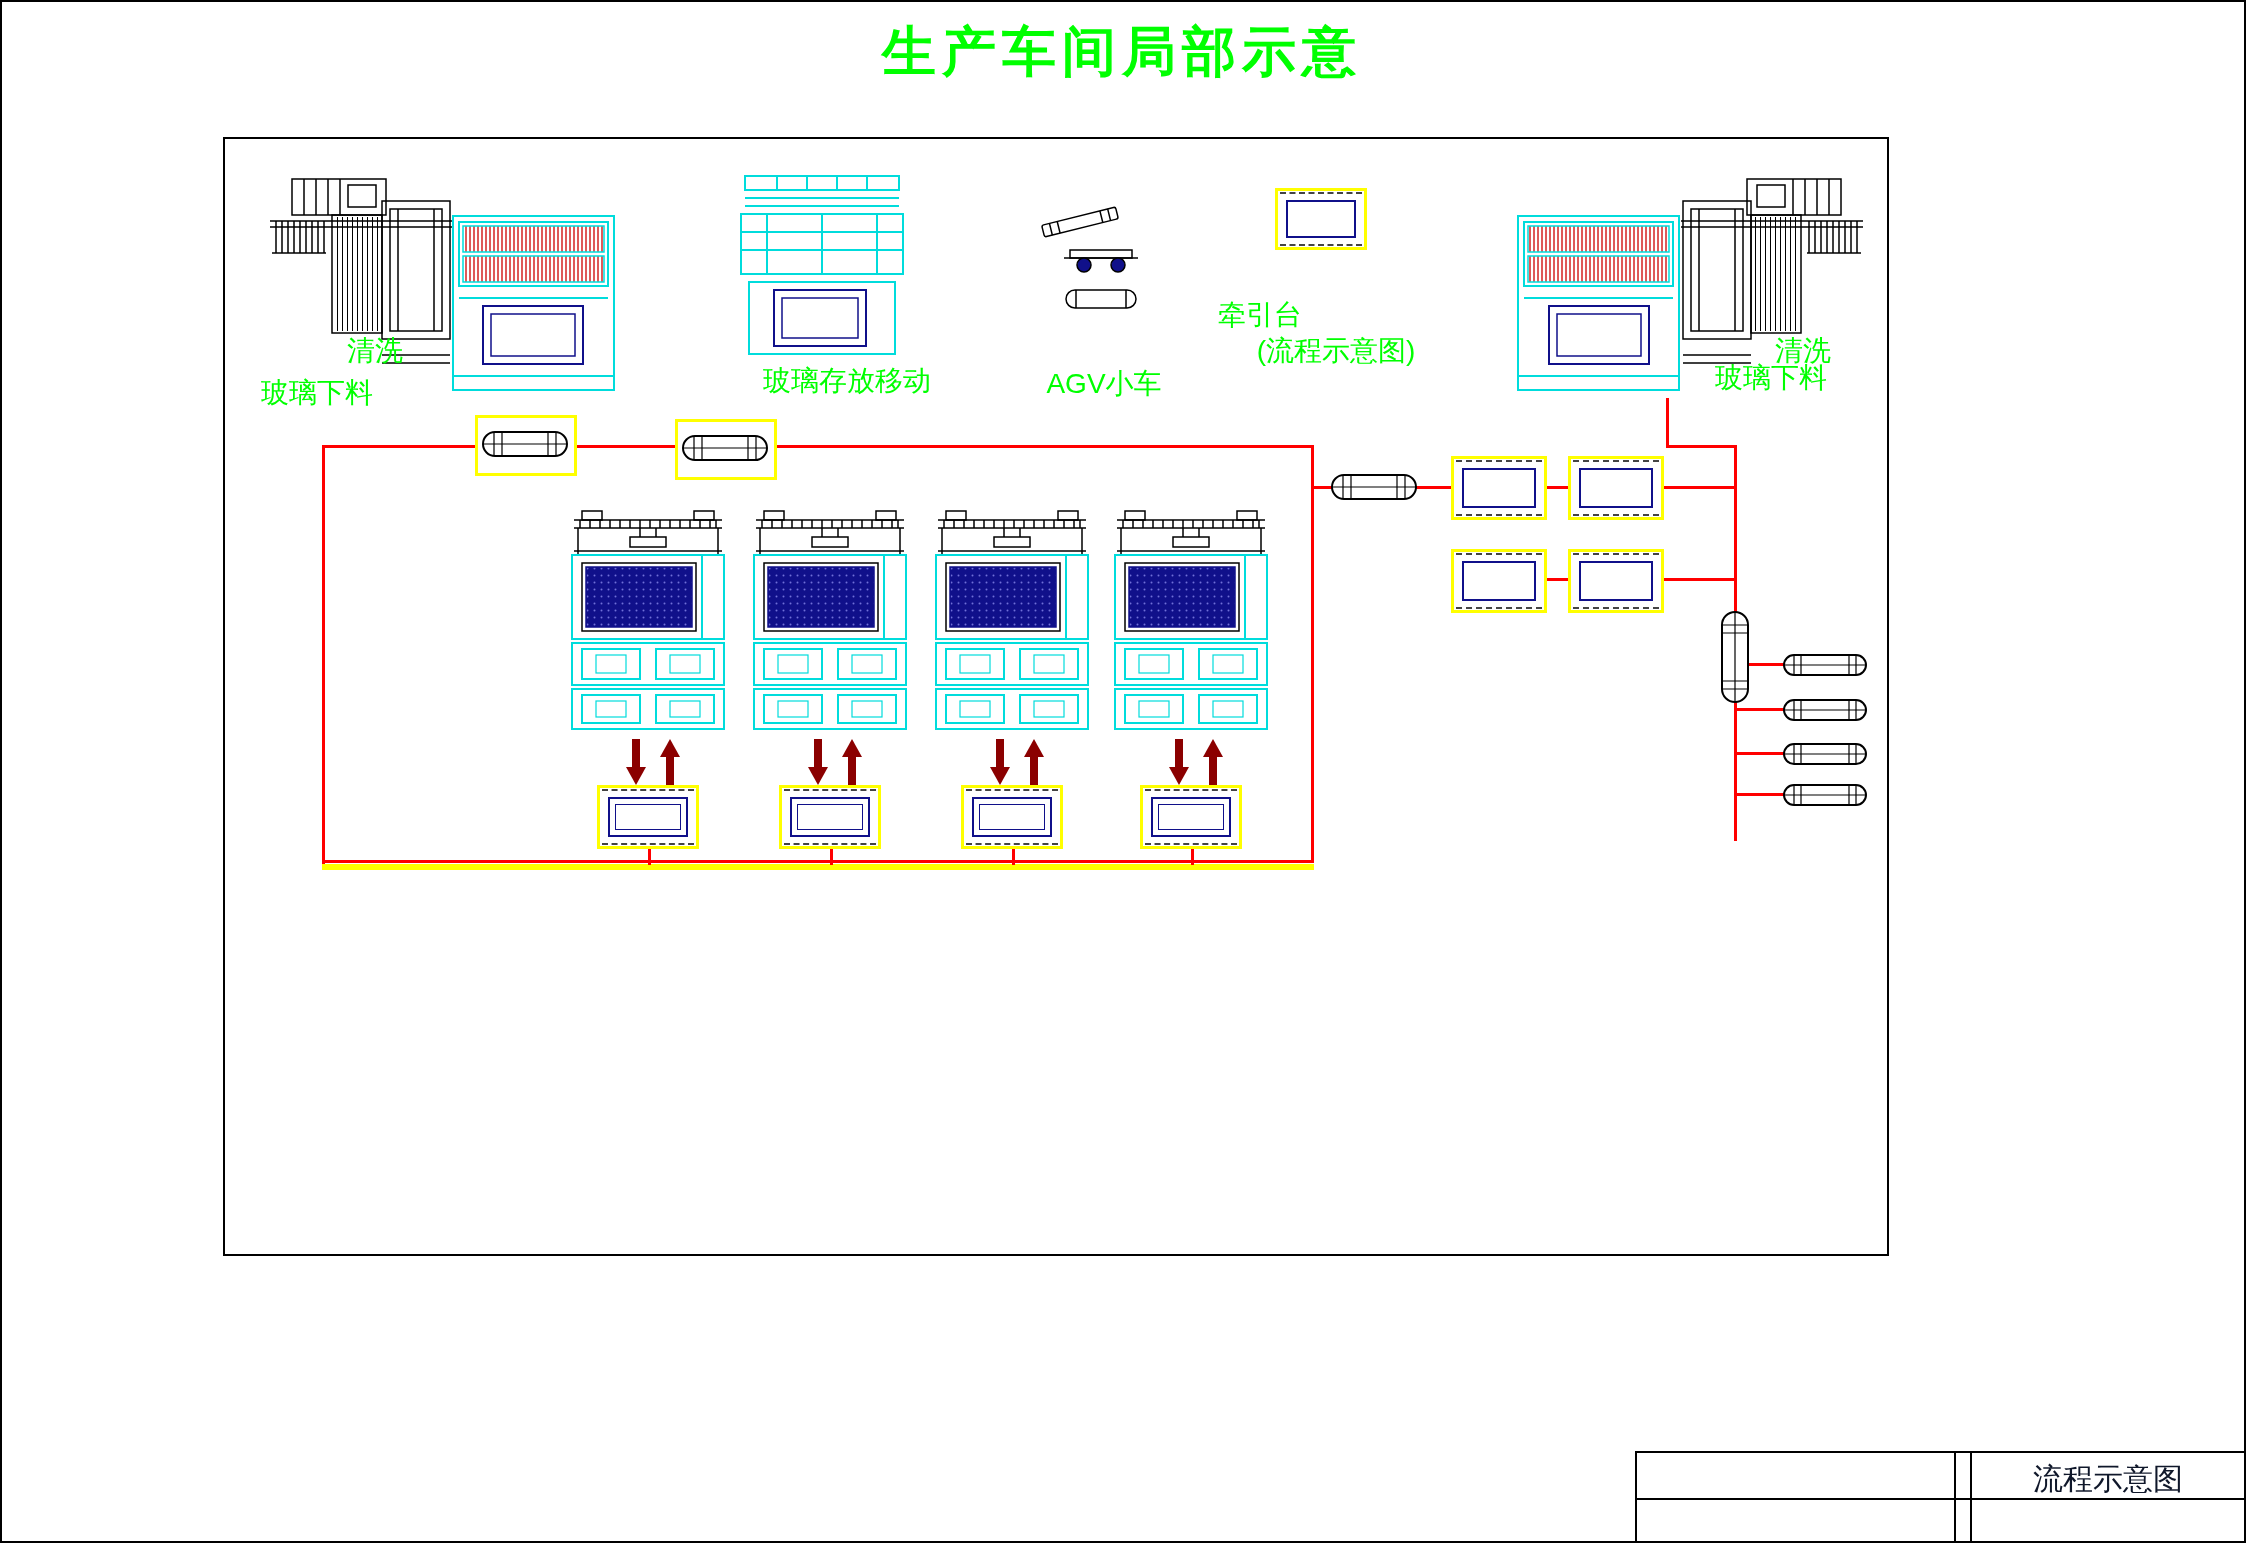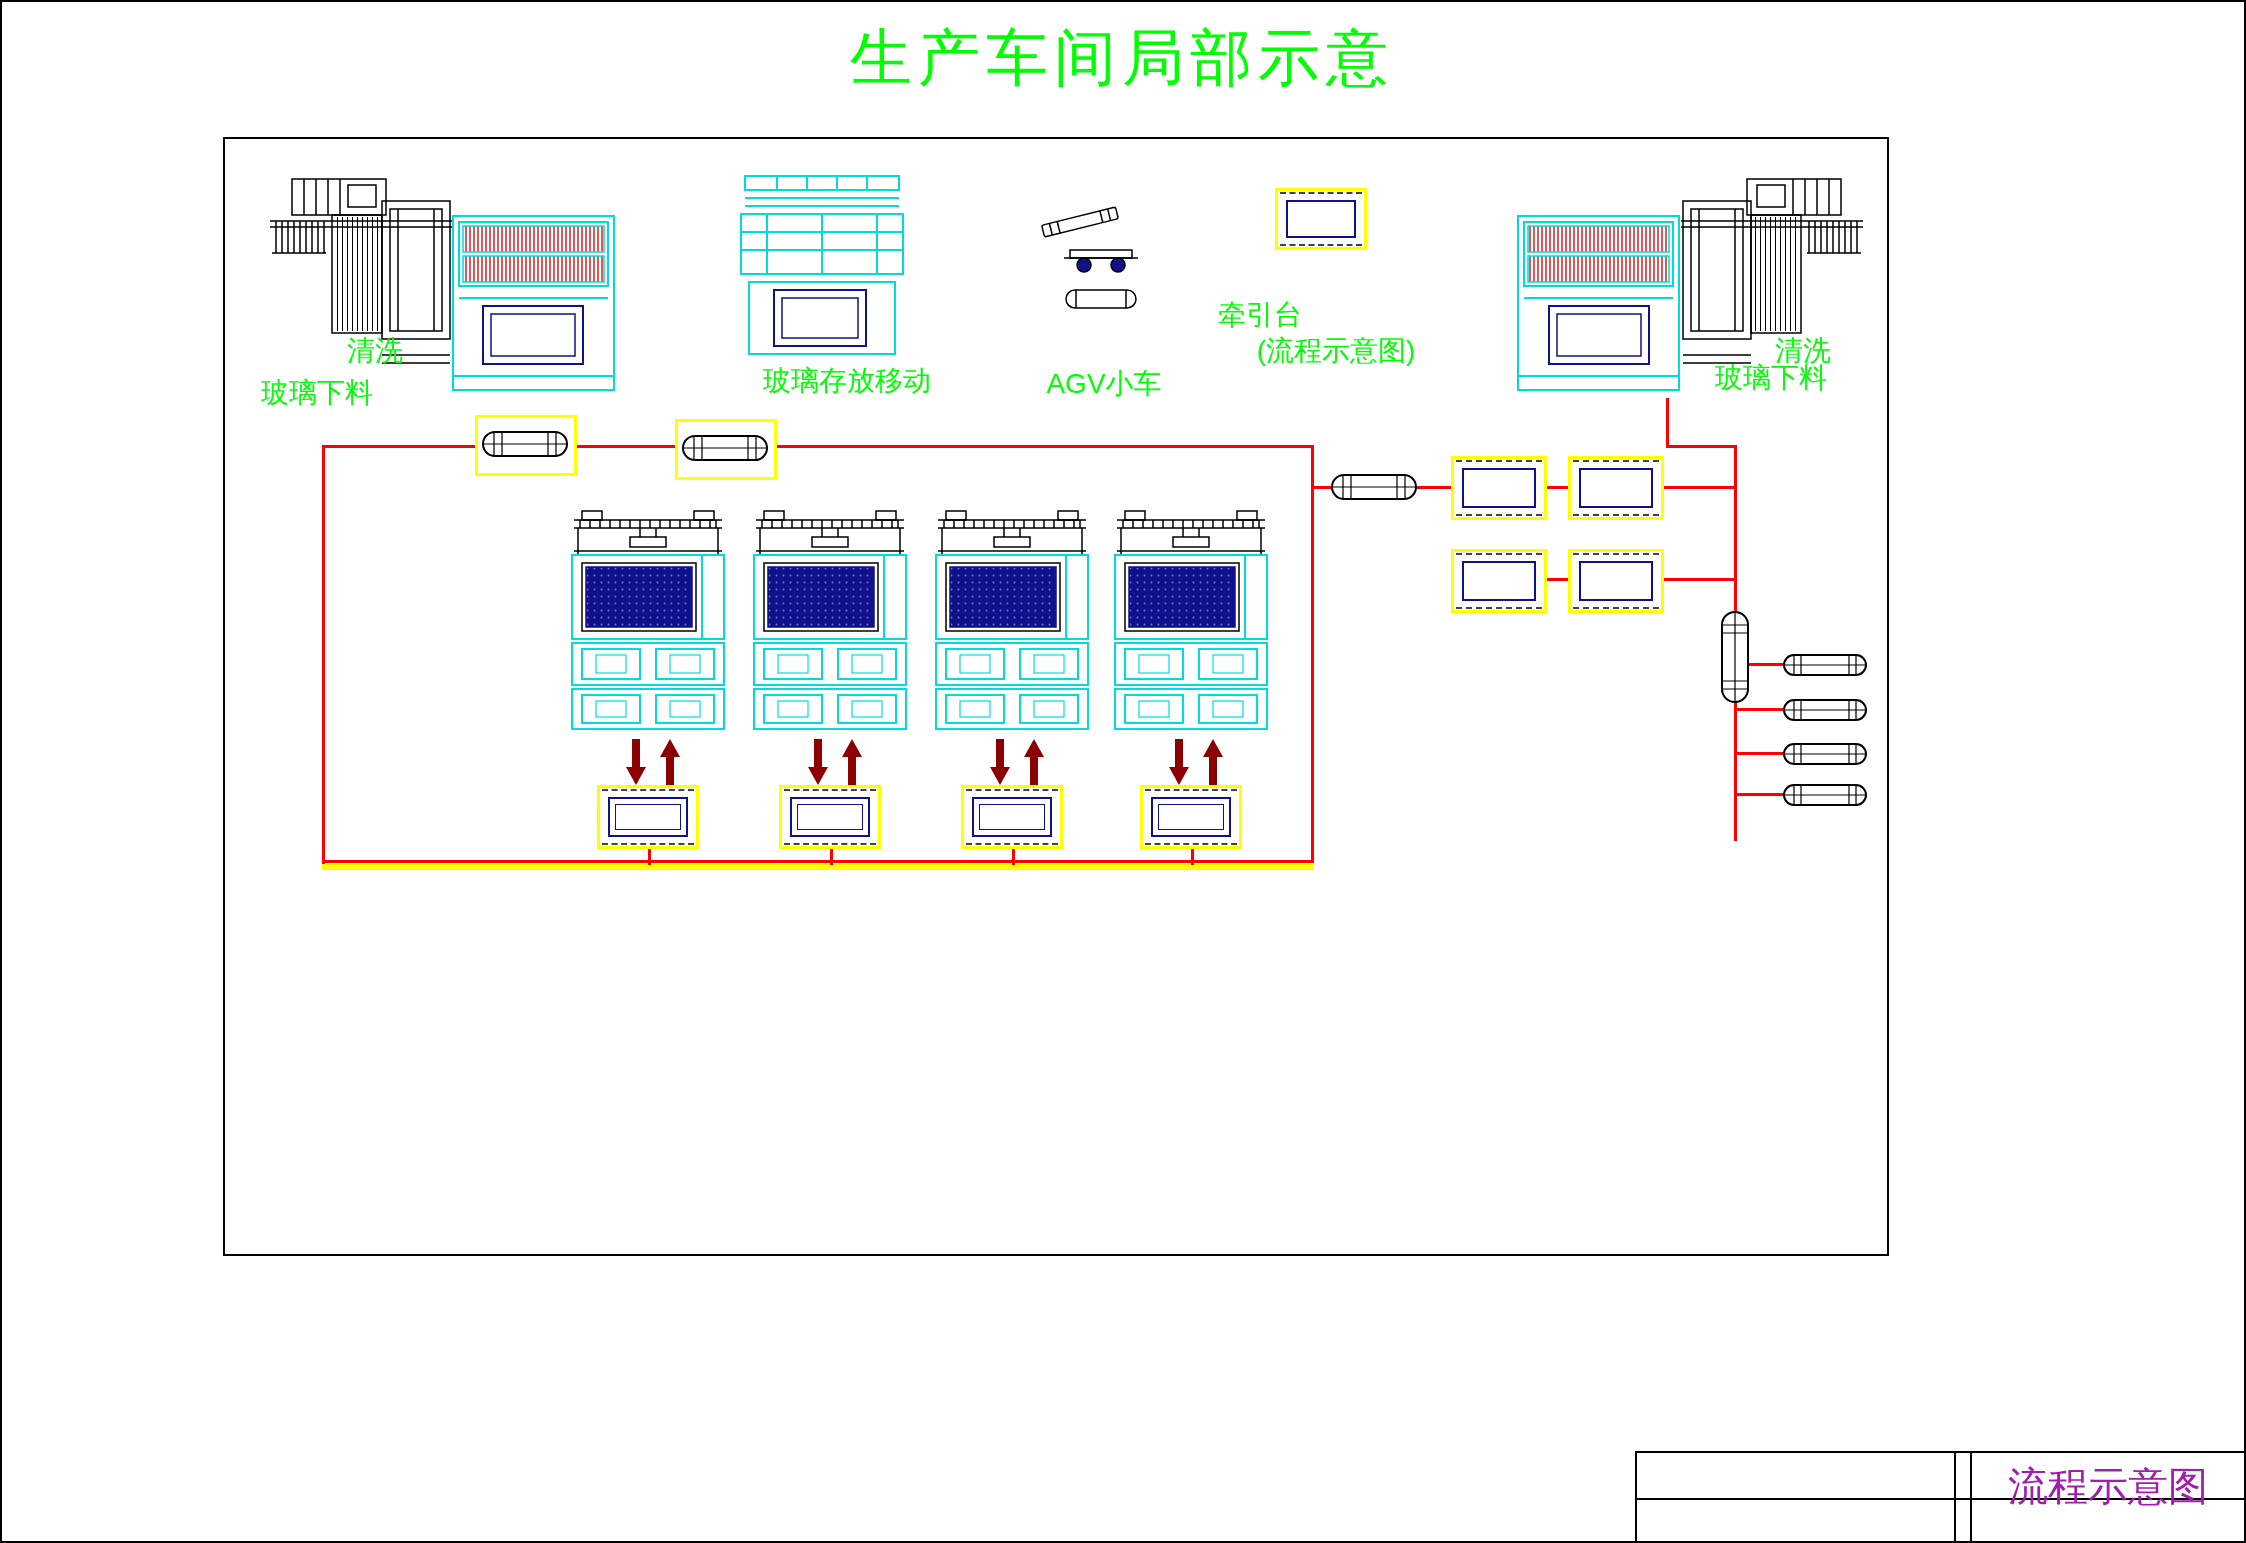--- a/index.html
+++ b/index.html
@@ -1,19 +1,19 @@
 <!DOCTYPE html>
 <html><head>
 <meta charset="utf-8">
 <style>
   html,body{margin:0;padding:0;background:#fff;font-family:"Liberation Sans",sans-serif;}
   .page{position:relative;width:2246px;height:1543px;background:#fff;border:2px solid #000;box-sizing:border-box;overflow:hidden;}
   .abs{position:absolute;}
   .main-border{position:absolute;left:221px;top:135px;width:1662px;height:1115px;border:2px solid #000;}
-  .title{position:absolute;left:1120px;top:14px;transform:translateX(-50%);font-size:62px;font-weight:400;color:#00ff00;letter-spacing:6px;white-space:nowrap;}
+  .title{position:absolute;left:1120px;top:14px;transform:translateX(-50%);font-size:54px;font-weight:700;color:#00ff00;letter-spacing:6px;white-space:nowrap;}
   .lbl{position:absolute;transform:translateX(-50%);font-size:28px;color:#00ff00;white-space:nowrap;font-weight:500;}
   
   .rl{position:absolute;background:#ff0000;}
   .yl{position:absolute;background:#ffff00;height:6px;}
   
   .pallet{position:absolute;width:96px;height:58px;border:3px solid #ffff00;background:#fff;box-sizing:content-box;}
   .pallet .ticks{position:absolute;left:2px;right:2px;top:1px;bottom:1px;border-top:2px dashed #444;border-bottom:2px dashed #444;}
   .pallet .inner{position:absolute;left:8px;right:8px;top:9px;bottom:9px;border:2px solid #10108a;}
   .pallet .inner2{position:absolute;left:15px;right:15px;top:16px;bottom:16px;border:1px solid #10108a;}
   
@@ -25,21 +25,21 @@
   .arrow.down .stem{top:0;height:28px;}
   .arrow.down .head{position:absolute;top:28px;left:0;width:0;height:0;border-left:10px solid transparent;border-right:10px solid transparent;border-top:18px solid #8b0000;}
   .arrow.up .head{position:absolute;top:0;left:0;width:0;height:0;border-left:10px solid transparent;border-right:10px solid transparent;border-bottom:18px solid #8b0000;}
   .arrow.up .stem{top:18px;height:28px;}
   .mirror{transform:scaleX(-1);}
   
   .tblock{position:absolute;left:1633px;top:1449px;width:609px;height:90px;border:2px solid #000;}
   .tblock .hdiv{position:absolute;left:0;right:0;top:45px;height:0;border-top:2px solid #000;}
   .tblock .v1{position:absolute;top:0;bottom:0;left:317px;width:0;border-left:2px solid #000;}
   .tblock .v2{position:absolute;top:0;bottom:0;left:333px;width:0;border-left:2px solid #000;}
-  .tblock .bname{position:absolute;left:471px;top:6px;transform:translateX(-50%);font-size:40px;color:#a21caf;white-space:nowrap;}
+  .tblock .bname{position:absolute;left:471px;top:6px;transform:translateX(-50%);font-size:30px;color:#0f172a;white-space:nowrap;}
 </style>
 </head>
 <body>
 
 <div class="page">
 
   <svg width="0" height="0" class="abs">
     <defs>
       <pattern id="glasstex" width="7" height="7" patternUnits="userSpaceOnUse">
         <rect width="7" height="7" fill="#10108a"></rect>

